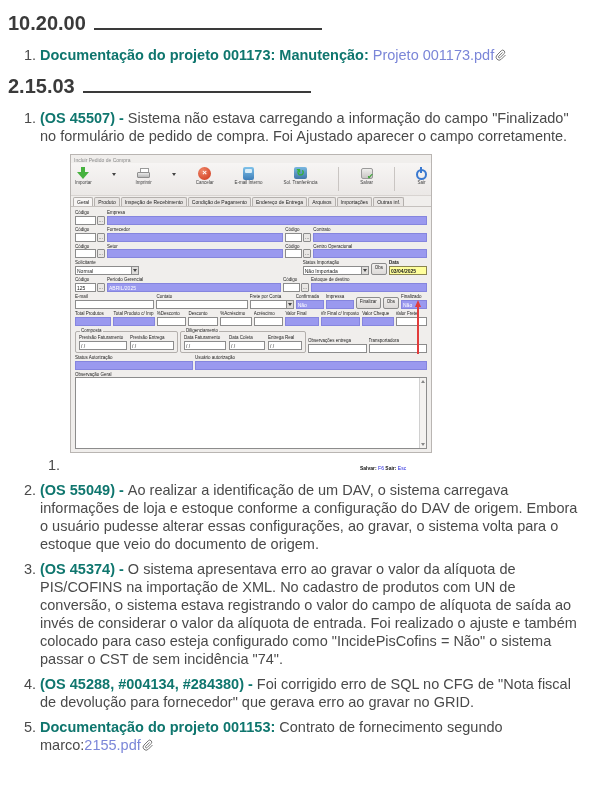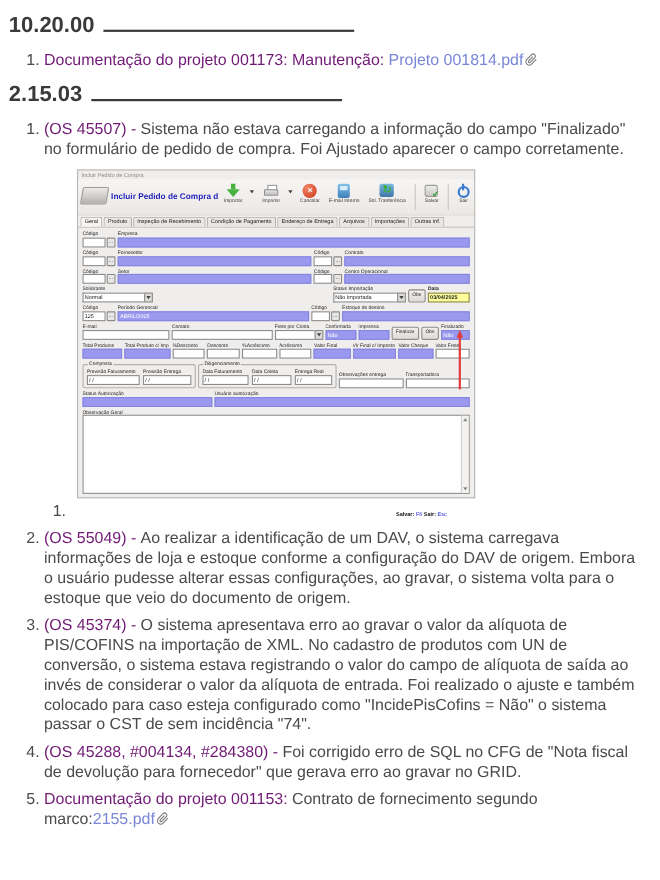--- a/index.html
+++ b/index.html
@@ -1,21 +1,21 @@
 <!DOCTYPE html>
 <html><head>
 <meta charset="utf-8">
 <style>
   html,body{margin:0;padding:0;background:#ffffff;width:600px;}
   body{font-family:"Liberation Sans",sans-serif;color:#4a4a4a;padding:6px 18px 10px 8px;box-sizing:border-box;}
   h1{font-size:20px;color:#3a3a3a;margin:6px 0 12px 0;font-weight:bold;display:flex;align-items:baseline;}
   .hline{display:inline-block;width:228px;border-bottom:2.5px solid #3a3a3a;margin-left:8px;}
   ol.toplist{margin:0 0 10px 0;padding:0 0 0 32px;font-size:14.5px;line-height:1.24;color:#4a4a4a;}
   ol.toplist>li{margin-bottom:7px;}
-  .b{font-weight:normal;color:#701a75;margin-right:4px;text-align:right;}
+  .b{font-weight:bold;color:#0f766e;margin-right:4px;text-align:right;}
   a.doclink{color:#7b86d8;text-decoration:none;}
   .clip{vertical-align:-2px;margin-left:1px;}
   ol.sublist{list-style:decimal;margin:4px 0 2px 0;padding-left:24px;}
   .snippet{display:inline-block;margin-left:296px;font-size:5px;color:#111;white-space:nowrap;}
   .snippet .k{color:#2222dd;}
   .snippet .lb{font-weight:bold;}
 
   
   .shot{width:360px;background:#f0eeec;border:1px solid #b9b5b2;margin:8px 0 2px 30px;position:relative;color:#222;}
   .shot-titlebar{font-size:5px;color:#8a8a8a;padding:2px 3px 0 3px;line-height:1.2;}
@@ -76,43 +76,39 @@
 </head>
 <body>
 
 <h1>
     <span>10.20.00</span>
     <span class="hline"></span>
   </h1>
 
 <ol class="toplist">
   <li>
-    <span class="b">Documentação do projeto 001173: Manutenção:</span><a class="doclink" href="#">Projeto 001814.pdf</a><svg class="clip" width="12" height="14" viewBox="0 0 24 24">
+    <span class="b">Documentação do projeto 001173: Manutenção:</span><a class="doclink" href="#">Projeto 001173.pdf</a><svg class="clip" width="12" height="14" viewBox="0 0 24 24">
         <path d="M21 12l-8.5 8.5a6 6 0 0 1-8.5-8.5L12.5 3.5a4 4 0 0 1 5.7 5.7L10 17.4a2 2 0 0 1-2.8-2.8L15 6.8" fill="none" stroke="#777" stroke-width="2"></path>
       </svg>
   </li>
 </ol>
 
 <h1>
     <span>2.15.03</span>
     <span class="hline"></span>
   </h1>
 
 <ol class="toplist">
   <li>
     <span class="b">(OS 45507) -</span><span>Sistema não estava carregando a informação do campo "Finalizado" no formulário de pedido de compra. Foi Ajustado aparecer o campo corretamente.</span>
 
     
     <div class="shot">
       <div class="shot-titlebar">Incluir Pedido de Compra</div>
       <div class="shot-header">
-        <div class="hdr-left">
-          <div class="app-icon"></div>
-          <span class="shot-title">Incluir Pedido de Compra d</span>
-        </div>
         <div class="tb">
           <div class="tbtn">
             <div class="icw">
                 <div class="icon-down">
                   <div class="arr-stem"></div>
                   <div class="arr-head"></div>
                 </div>
               </div>
             <span class="lab">Importar</span>
           </div>

